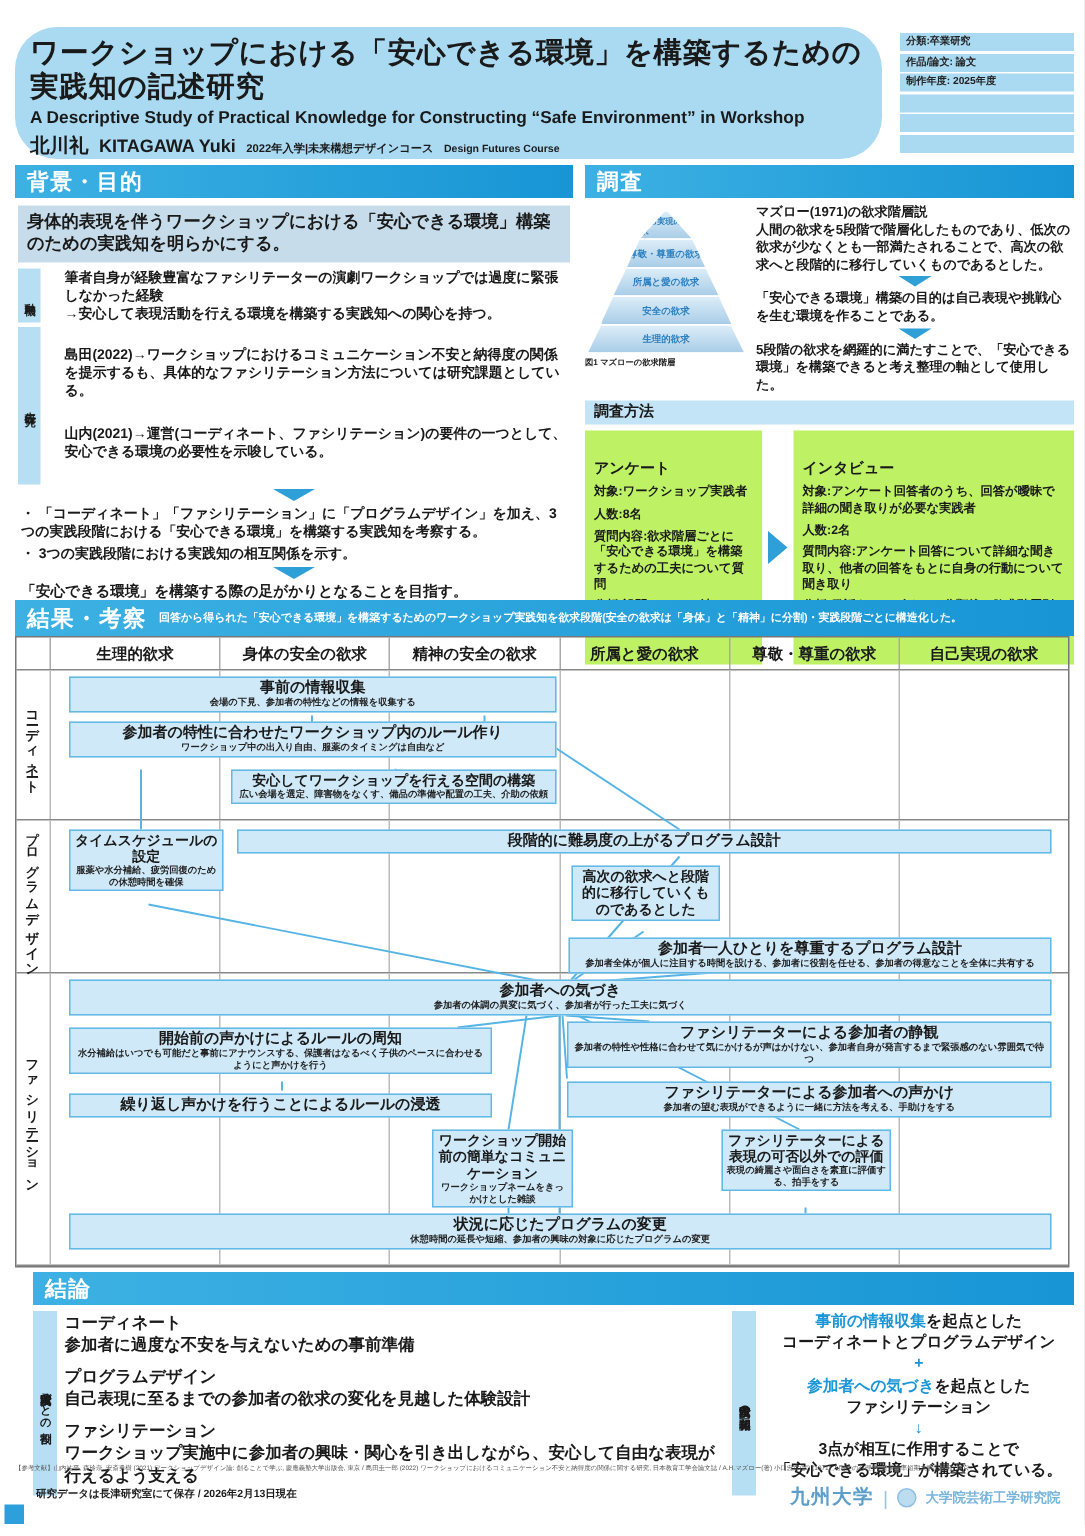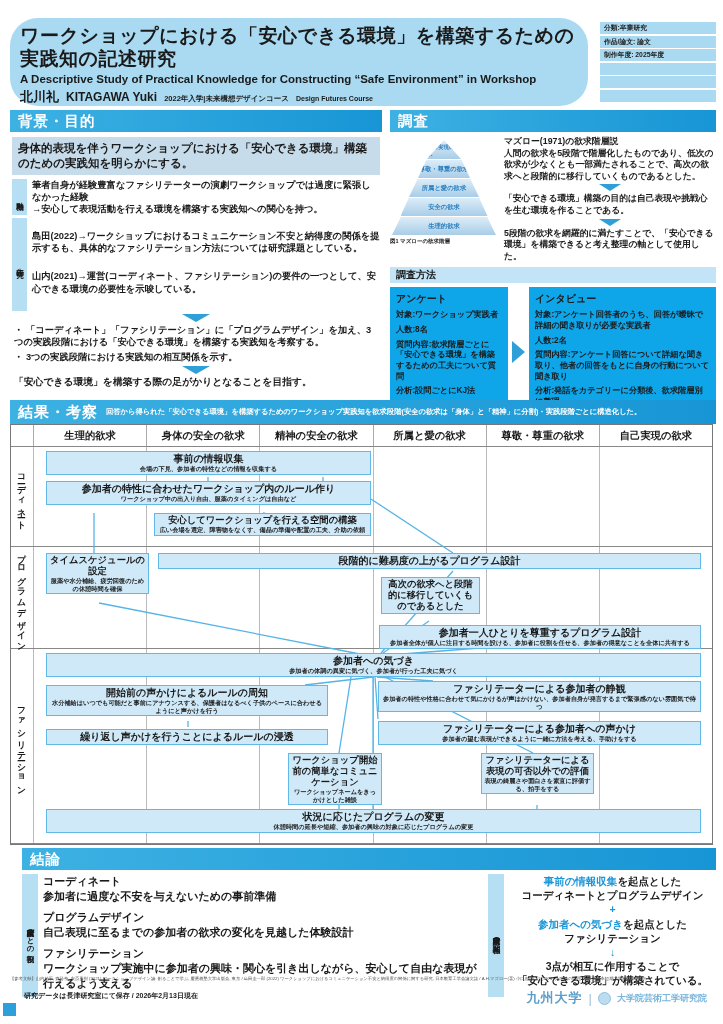--- a/index.html
+++ b/index.html
@@ -18,21 +18,21 @@
   .hdr-author .meta-en { font-size:7px; font-weight:bold; }
   .meta-box { position:absolute; left:600px; top:22px; width:116px; }
   .meta-row { height:12px; background:#a9daf2; margin-bottom:1.5px; font-size:6.8px; font-weight:bold; line-height:12px; padding-left:4px; color:#222; }
 
   
   .secbar { background:linear-gradient(90deg,#3db1e3,#1795d5); color:#fff; font-weight:bold; height:22px; display:flex; align-items:center; padding-left:8px; font-size:14.5px; letter-spacing:1px; }
 
   
   .col-left { position:absolute; left:10px; top:110px; width:372px; height:288px; }
   .goal-box { background:#c7dcea; font-weight:bold; font-size:11.5px; line-height:1.3; padding:4px 6px; margin:5px 2px 4px 2px; }
-  .lab-row { display:flex; gap:5px; margin:3px 2px; }
+  .lab-row { display:flex; gap:16px; margin:3px 2px; }
   .v-label { background:#b6dff4; width:15px; display:flex; align-items:center; justify-content:center; writing-mode:vertical-rl; text-orientation:upright; font-size:7.5px; font-weight:bold; letter-spacing:1px; flex:none; }
   .lab-text { font-size:9.3px; font-weight:bold; line-height:1.3; white-space:pre-line; }
   .lab-text p { margin-bottom:4px; }
   .arrow-down { width:0; height:0; border-left:14px solid transparent; border-right:14px solid transparent; border-top:8px solid #2f9fd8; margin:2px auto; }
   .bullets { margin:2px 4px; }
   .bullets div { font-size:9.3px; font-weight:bold; line-height:1.3; margin-bottom:3px; }
   .aim-line { font-size:9.8px; font-weight:bold; margin:2px 4px; }
 
   
   .col-right { position:absolute; left:390px; top:110px; width:326px; height:288px; }
@@ -45,21 +45,21 @@
   .pyr-lv.l2 { width:70px; clip-path:polygon(13% 0,87% 0,100% 100%,0 100%); }
   .pyr-lv.l3 { width:87px; clip-path:polygon(10% 0,90% 0,100% 100%,0 100%); }
   .pyr-lv.l4 { width:104px; clip-path:polygon(9% 0,91% 0,100% 100%,0 100%); }
   .pyr-cap { font-size:5.5px; font-weight:bold; margin-top:3px; text-align:left; }
   .survey-texts { flex:1; }
   .sv-p { font-size:8.8px; font-weight:bold; line-height:1.32; }
   .sv-p .ttl { display:block; }
   .sv-arrow { width:0;height:0;border-left:11px solid transparent;border-right:11px solid transparent;border-top:7px solid #2f9fd8; margin:2px auto; }
   .method-bar { background:#c2e4f6; font-size:10px; font-weight:bold; height:16px; line-height:16px; padding-left:6px; margin-top:5px; }
   .method-cols { display:flex; gap:4px; margin-top:4px; align-items:stretch; }
-  .m-box { background:#0ea5e9; padding:5px 6px; }
+  .m-box { background:#bef264; padding:18px 6px; }
   .m-box .m-title { font-size:10px; font-weight:bold; margin-bottom:4px; }
   .m-box p { font-size:8.2px; font-weight:bold; line-height:1.3; margin-bottom:4px; }
   .m-q { width:118px; flex:none; }
   .m-i { flex:1; }
   .m-arrow { align-self:center; width:0; height:0; border-top:11px solid transparent; border-bottom:11px solid transparent; border-left:13px solid #2f9fd8; flex:none; }
 
   
   .results { position:absolute; left:10px; top:400px; width:706px; }
   .res-bar { background:linear-gradient(90deg,#3db1e3,#1795d5); height:24px; display:flex; align-items:center; color:#fff; padding-left:8px; gap:8px; }
   .res-bar .big { font-size:15px; font-weight:bold; letter-spacing:1px; }

